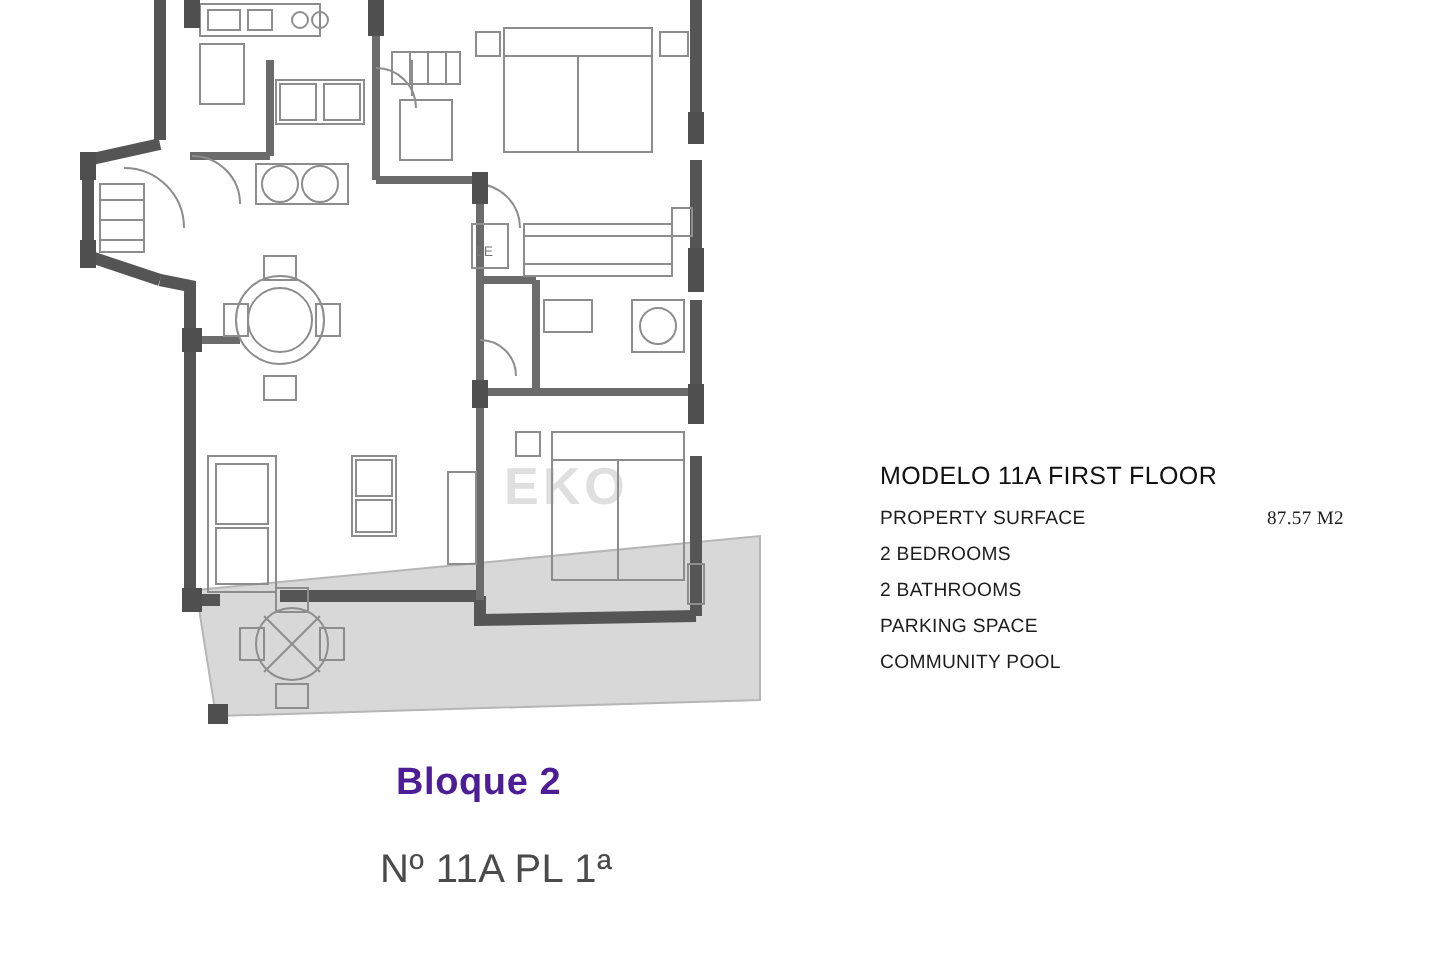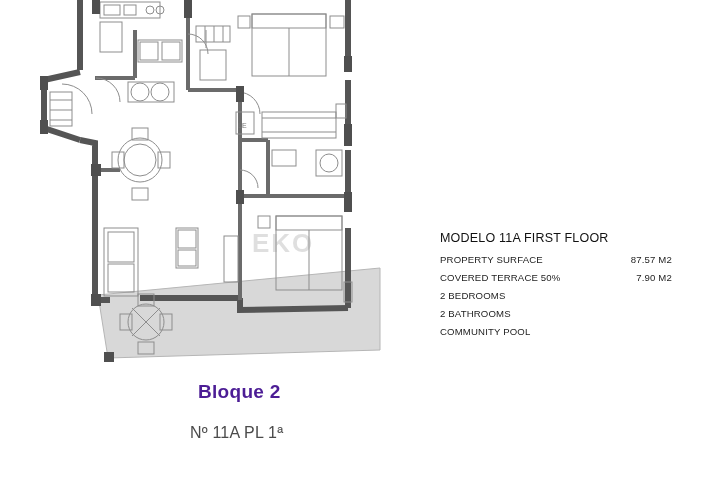--- a/index.html
+++ b/index.html
@@ -48,21 +48,21 @@
     top: 381px;
     font-size: 19px;
     font-weight: bold;
     letter-spacing: .3px;
     color: #4c1d95;
   }
   #unit-label {
     position: absolute;
     left: 190px;
     top: 424px;
-    font-size: 16px;
+    font-size: 20px;
     color: #4b4b4b;
     letter-spacing: .2px;
   }
 
   
   #info {
     position: absolute;
     left: 440px;
     top: 231px;
     width: 232px;
@@ -78,21 +78,21 @@
     display: flex;
     justify-content: space-between;
     align-items: center;
     font-size: 9.6px;
     letter-spacing: .15px;
     color: #1d1d1d;
     margin-bottom: 7px;
     white-space: nowrap;
   }
   .info-row .label { }
-  .info-row .value { margin-left: 10px; }
+  .info-row .value { margin-left: 10px; font-family: Liberation Serif, serif; }
 </style>
 </head>
 <body>
 
 <div id="plan">
   <svg width="420" height="380" viewBox="0 0 420 380" xmlns="http://www.w3.org/2000/svg">
     <g stroke="#7c7c7c" fill="none" stroke-width="1">
 
       <polygon points="98,295 380,268 380,350 108,358" fill="#d8d8d8" stroke="#b6b6b6" stroke-width="1"></polygon>
 
@@ -232,29 +232,29 @@
 <div id="unit-label">Nº 11A PL 1ª</div>
 
 <div id="info">
   <h1>MODELO 11A FIRST FLOOR</h1>
   <div id="info-rows">
       <div class="info-row">
         <span class="label">PROPERTY SURFACE</span>
         <span class="value">87.57 M2</span>
       </div>
       <div class="info-row">
-        <span class="label">COVERED TERRACE  50%</span>
-        <span class="value">7.90 M2</span>
-      </div>
-      <div class="info-row">
         <span class="label">2 BEDROOMS</span>
         <span class="value"></span>
       </div>
       <div class="info-row">
         <span class="label">2 BATHROOMS</span>
+        <span class="value"></span>
+      </div>
+      <div class="info-row">
+        <span class="label">PARKING SPACE</span>
         <span class="value"></span>
       </div>
       <div class="info-row">
         <span class="label">COMMUNITY POOL</span>
         <span class="value"></span>
       </div>
     </div>
 </div>
 
 </body></html>

